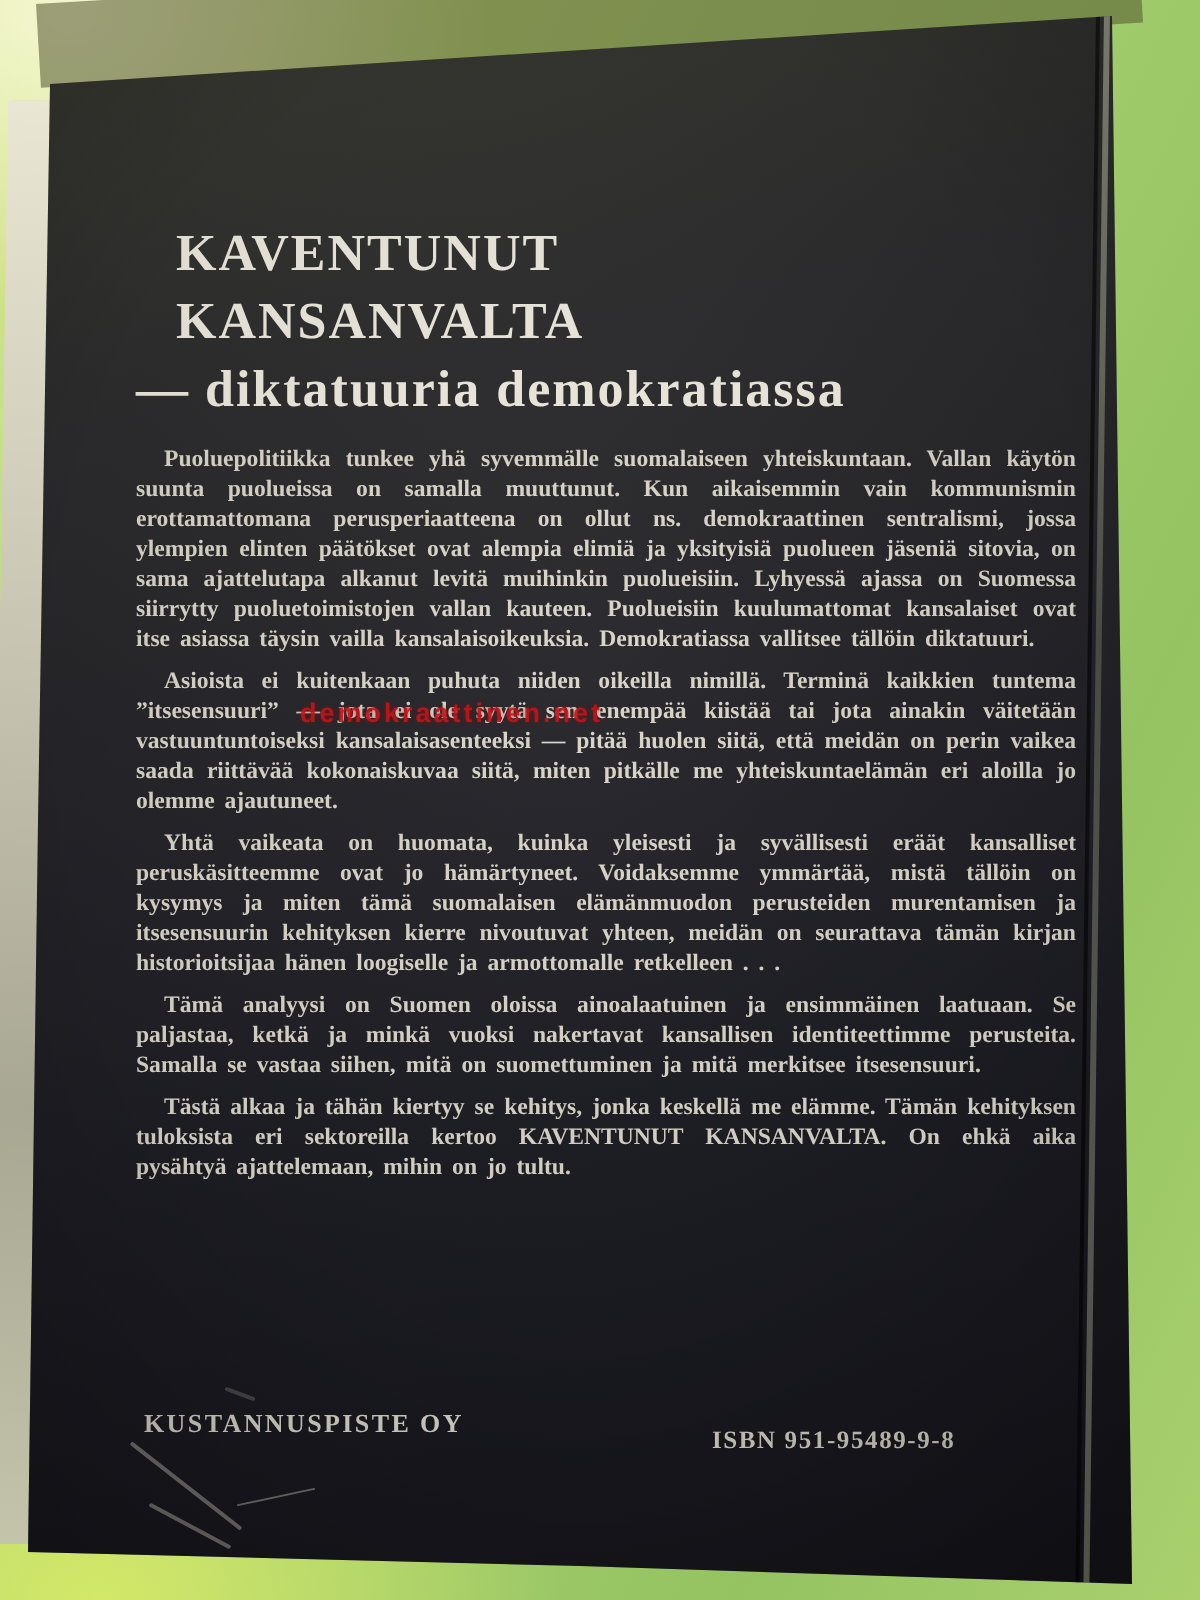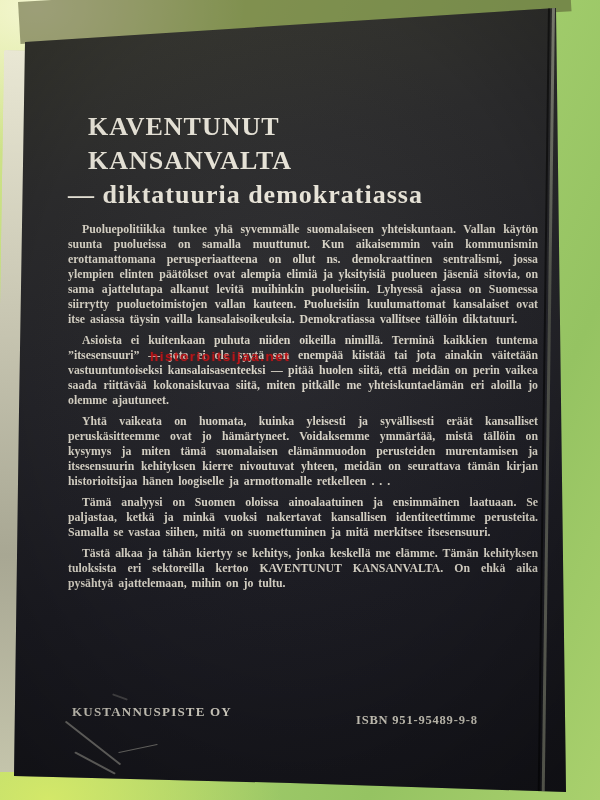--- a/index.html
+++ b/index.html
@@ -91,14 +91,14 @@
     <span class="scratch s1"></span>
     <span class="scratch s2"></span>
     <span class="scratch s3"></span>
     <span class="scratch s4"></span>
 
     <div class="fold-dark"></div>
     <div class="fold-light"></div>
     <div class="vignette"></div>
   </div>
 
-  <div class="watermark">historioitsijaa.net</div>
+  <div class="watermark">demokraattinen.net</div>
 </div>
 
 </body></html>

